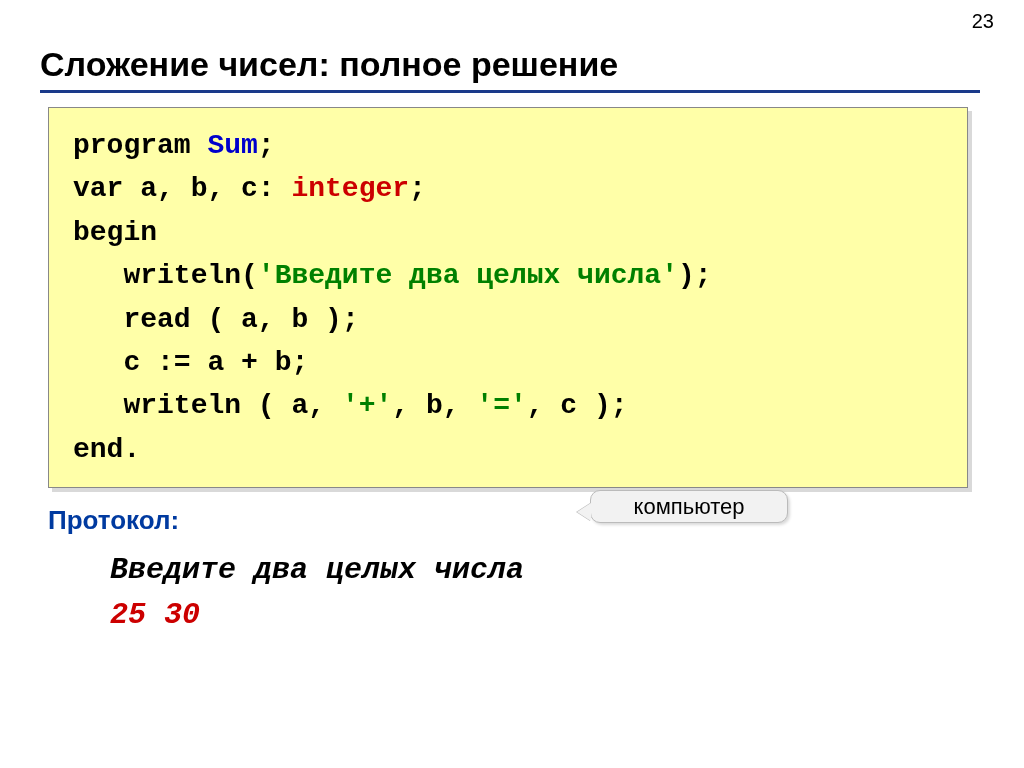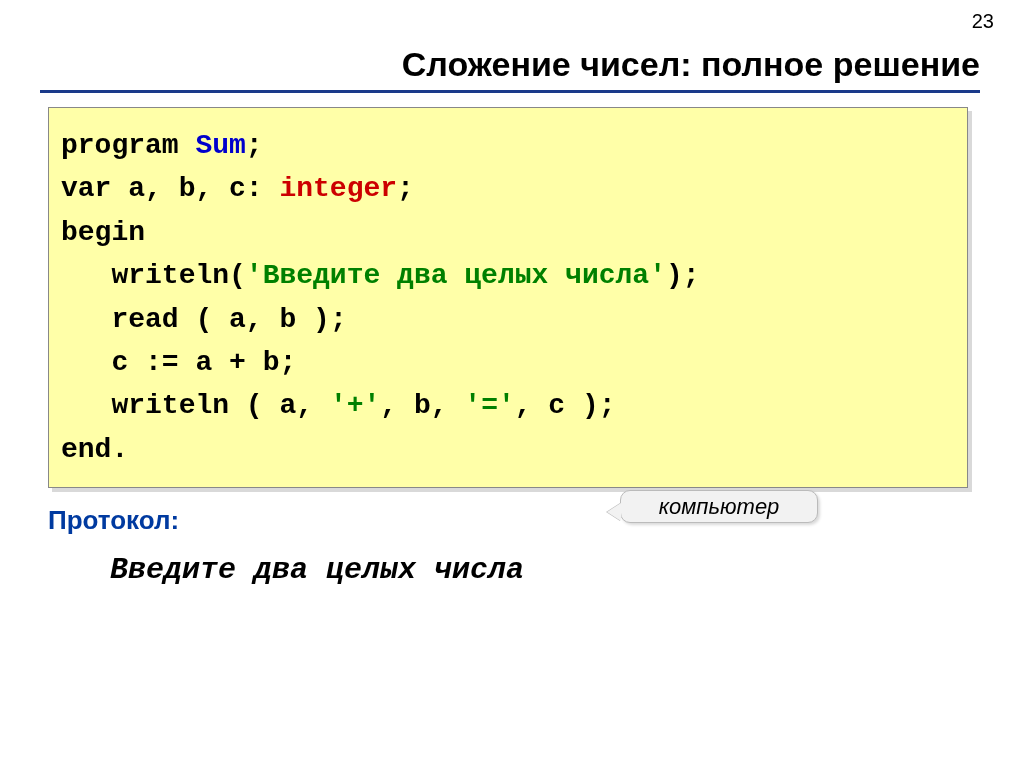--- a/index.html
+++ b/index.html
@@ -21,29 +21,28 @@
     color: #000;
   }
   .title {
     font-size: 34px;
     font-weight: bold;
     color: #000;
     margin: 45px 0 0 40px;
     padding-bottom: 6px;
     border-bottom: 3px solid #1a3a8a;
     width: 940px;
-    text-align: right;
   }
   .code-box {
     margin: 14px 0 0 48px;
     width: 920px;
     background: #ffffa8;
     border: 1px solid #888;
     box-shadow: 4px 4px 0 rgba(0,0,0,0.15);
-    padding: 16px 24px 16px 12px;
+    padding: 16px 24px 16px 24px;
     font-family: "Courier New", monospace;
     font-size: 28px;
     font-weight: bold;
     line-height: 1.55;
     color: #000;
     box-sizing: border-box;
     white-space: pre;
   }
   .kw-blue { color: #0000cc; }
   .kw-red { color: #cc0000; }
@@ -73,23 +72,22 @@
     font-size: 22px;
     font-weight: normal;
     color: #000;
     text-align: center;
     padding: 4px 18px 4px 18px;
     line-height: 1.05;
     box-shadow: 2px 2px 3px rgba(0,0,0,0.15);
   }
   .callout.computer {
     top: -58px;
-    left: 510px;
+    left: 480px;
     width: 160px;
-    font-style: italic;
   }
   .callout.computer::after {
     content: "";
     position: absolute;
     left: -14px;
     top: 12px;
     width: 0; height: 0;
     border-top: 9px solid transparent;
     border-bottom: 9px solid transparent;
     border-right: 14px solid #f2f2f2;
@@ -126,13 +124,14 @@
    <span>read</span> <span>(</span><span> a, b </span><span>)</span><span>;</span>
 <span>   c := a + b;</span>
    <span>writeln</span> <span>(</span><span> a, </span><span class="kw-green">'+'</span><span>, b, </span><span class="kw-green">'='</span><span>, c </span><span>)</span><span>;</span>
 <span>end</span><span>.</span></div>
 
 <div class="protocol-label">Протокол:</div>
 
 <div class="output-block">
   <div class="callout computer">компьютер</div>
   <div class="out-line">Введите два целых числа</div>
+  <div class="out-line out-red">25 30</div>
 </div>
 
 </body></html>

